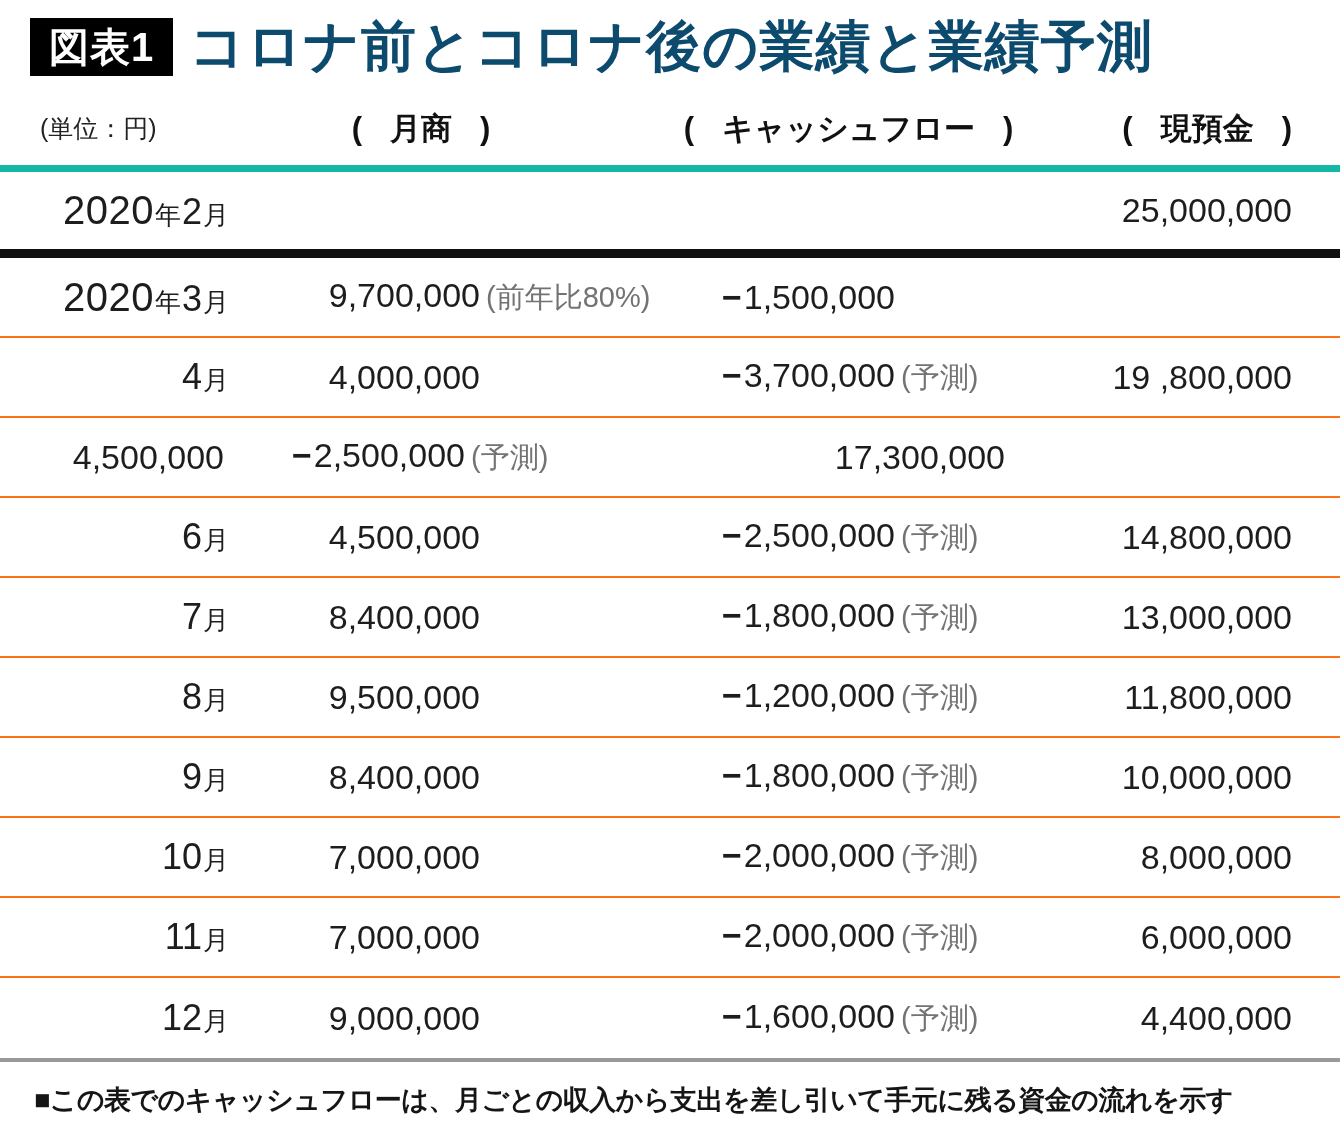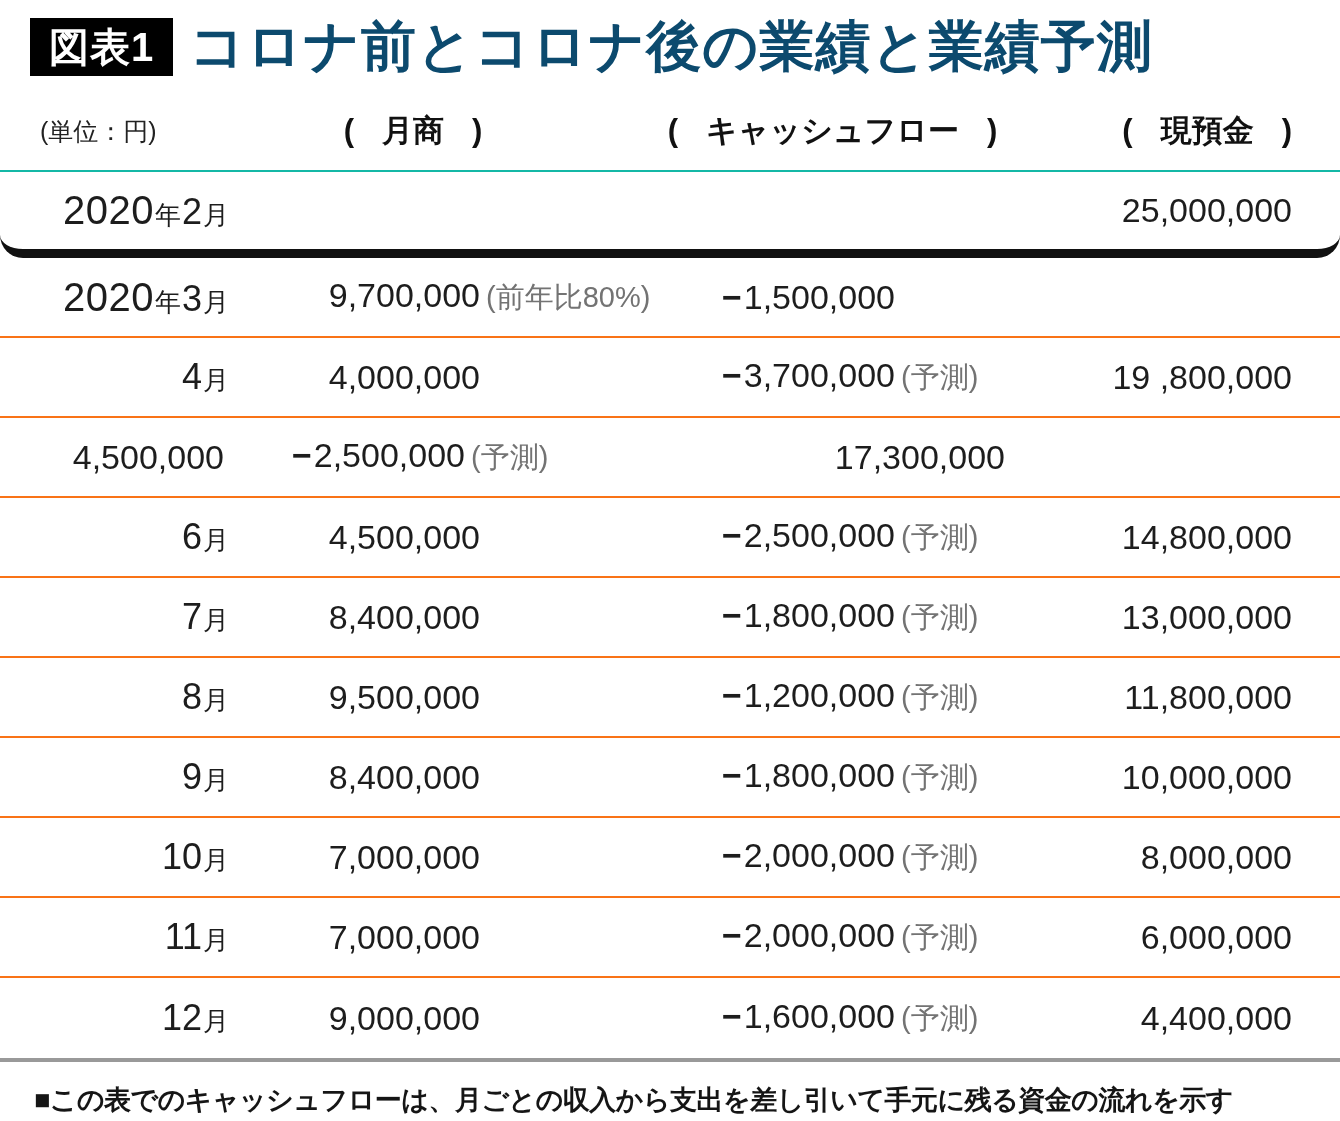--- a/index.html
+++ b/index.html
@@ -29,32 +29,32 @@
   }
 
   
   .fin-table { margin: 0; }
   .grid-row {
     display: grid;
     grid-template-columns: 190px 430px 345px 1fr;
     padding: 0 48px 0 40px;
     align-items: center;
   }
-  .head-row { height: 80px; border-bottom: 2px solid #14b8a6; }
+  .head-row { height: 80px; border-bottom: 7px solid #14b8a6; gap: 8px; }
   .unit-label { font-size: 25px; color: #222; justify-self: start; }
   .col-head {
     display: inline-flex; align-items: baseline; gap: 28px;
     font-size: 31px; font-weight: 700; color: #111;
     justify-self: center; white-space: nowrap;
   }
   .col-head.sales-head { padding-right: 64px; }
   .col-head.cash-head { justify-self: end; }
 
   .row { height: 80px; border-bottom: 2px solid #f97316; }
-  .row.section-end { height: 86px; border-bottom: 9px solid #111; border-radius: 23px; }
+  .row.section-end { height: 86px; border-bottom: 9px solid #111; }
   .row:last-child { border-bottom: none; }
   .table-body { border-bottom: 4px solid #999; }
 
   .cell { font-size: 34px; color: #1d1d1d; }
   .month-cell { text-align: right; white-space: nowrap; }
   .seg-year { font-size: 40px; letter-spacing: 0.5px; }
   .seg-num { font-size: 36px; }
   .seg-kanji { font-size: 26px; margin: 0 1px; }
 
   .sales-cell, .cashflow-cell { display: flex; align-items: baseline; }

